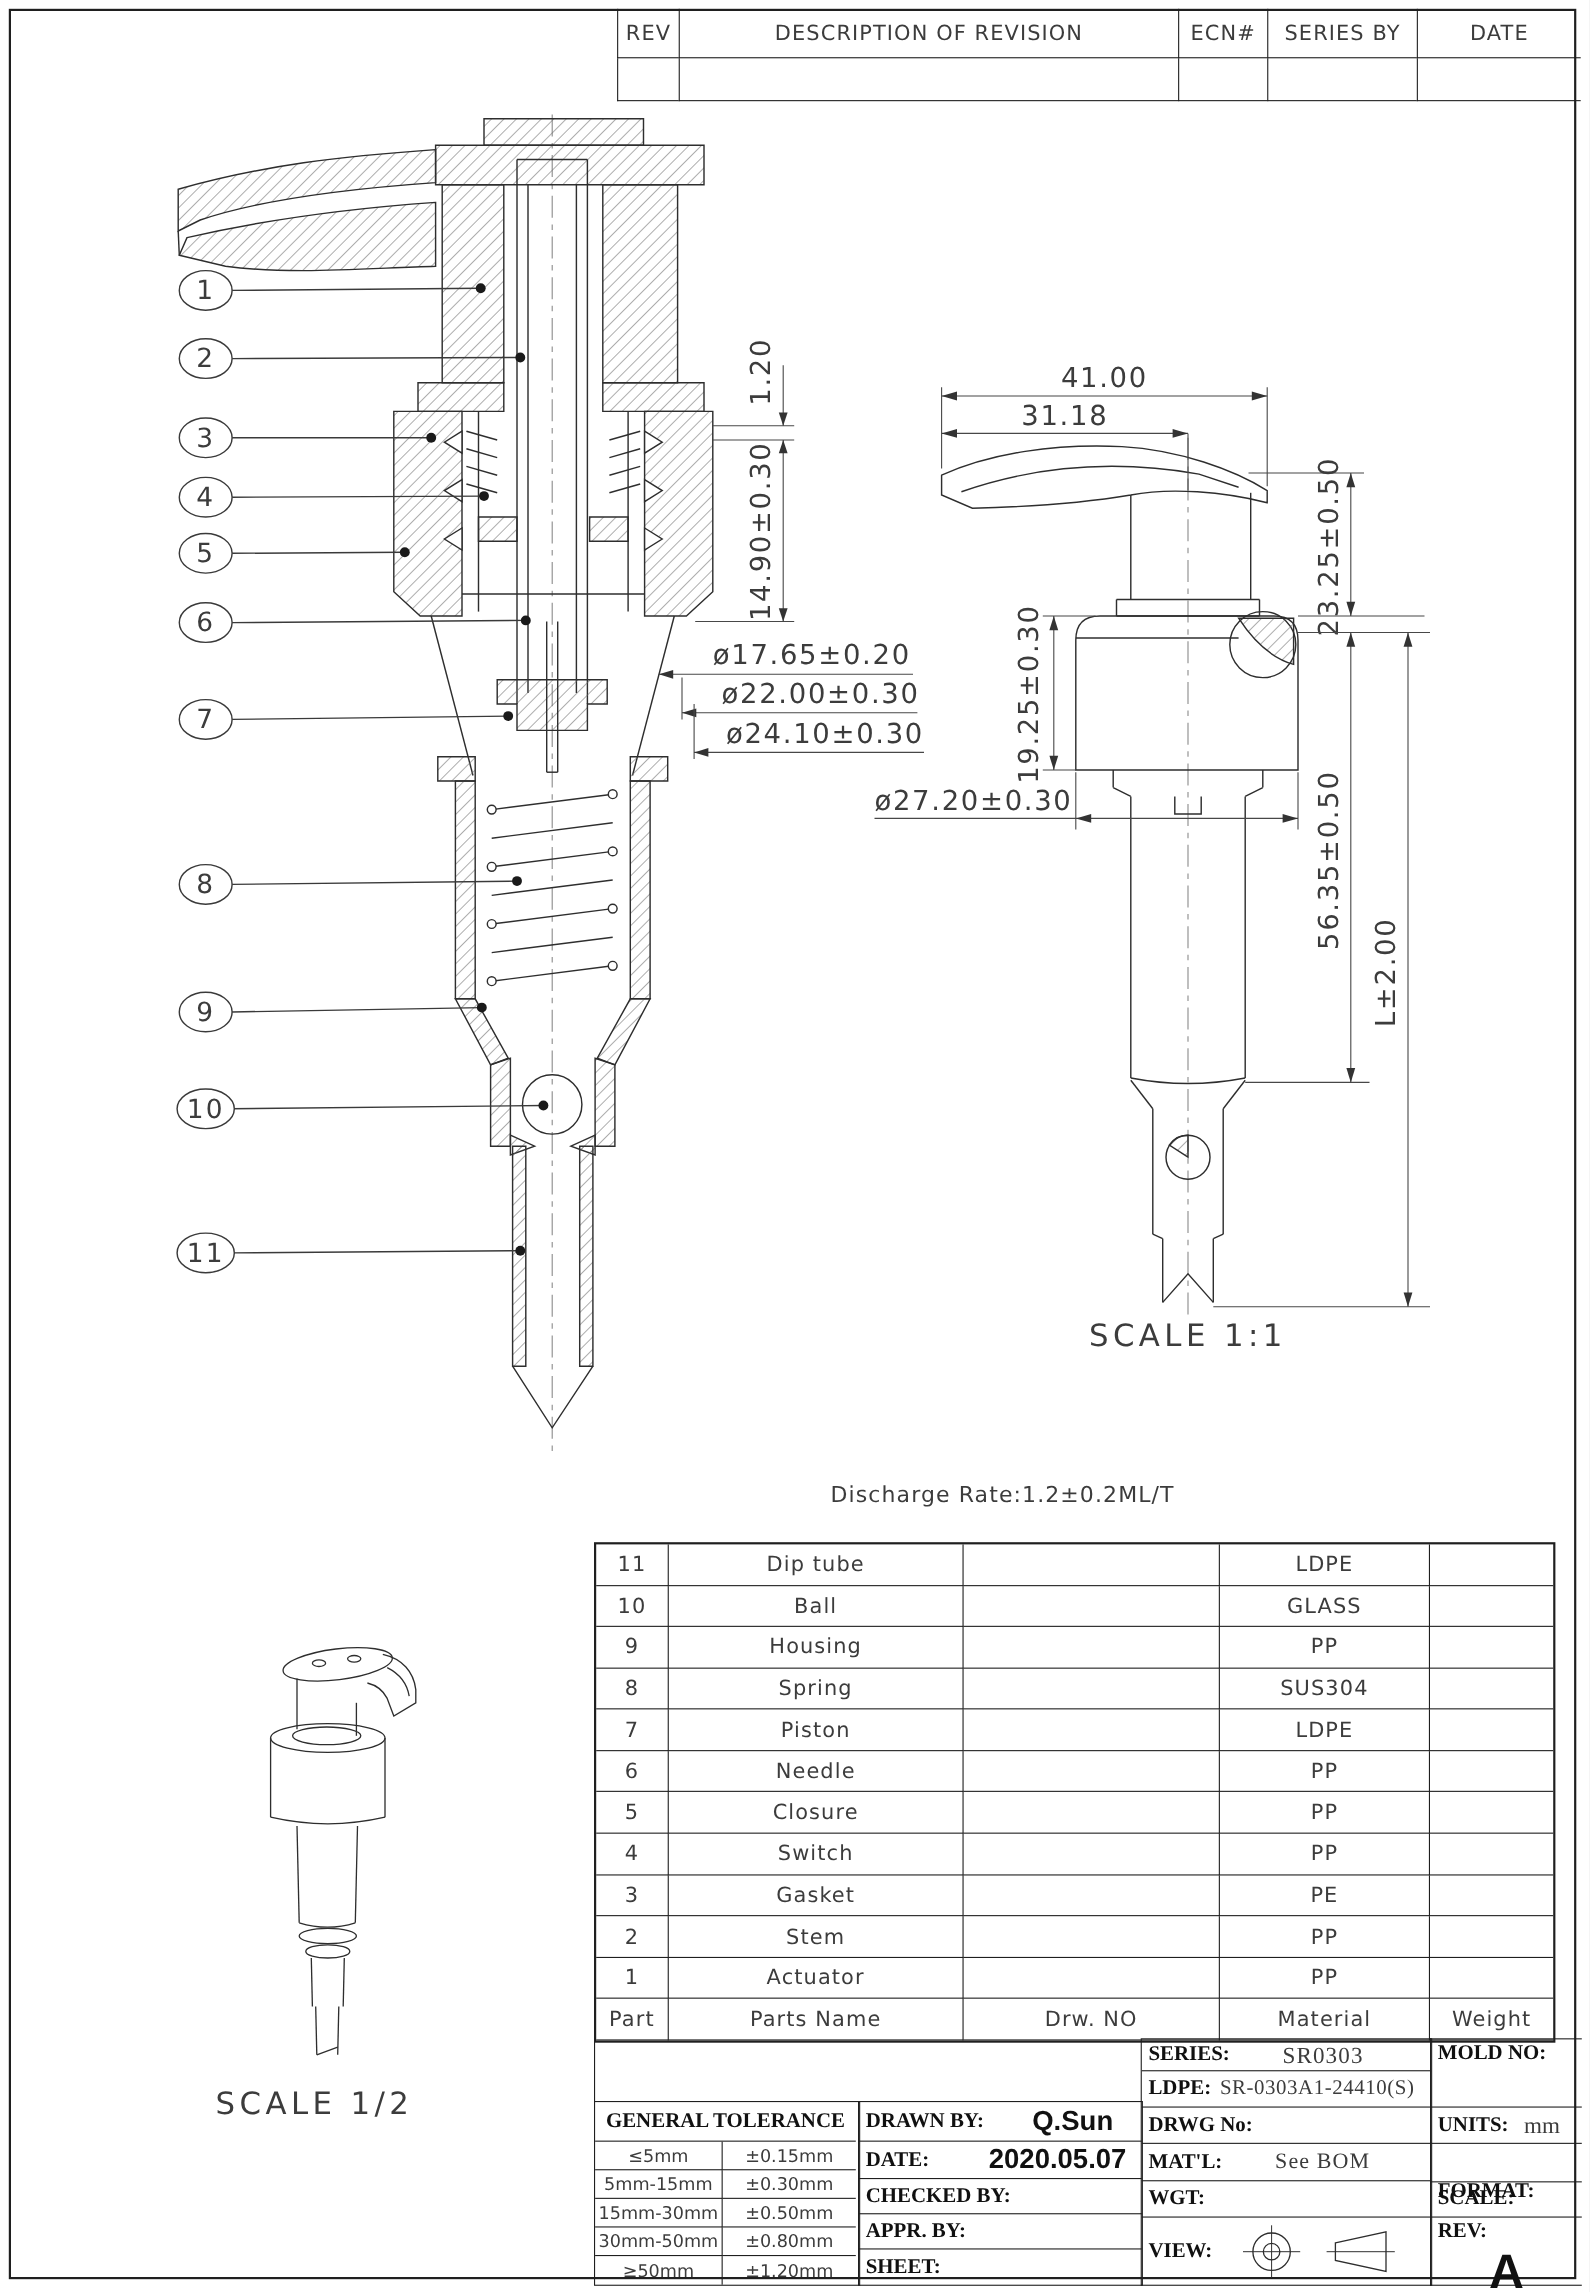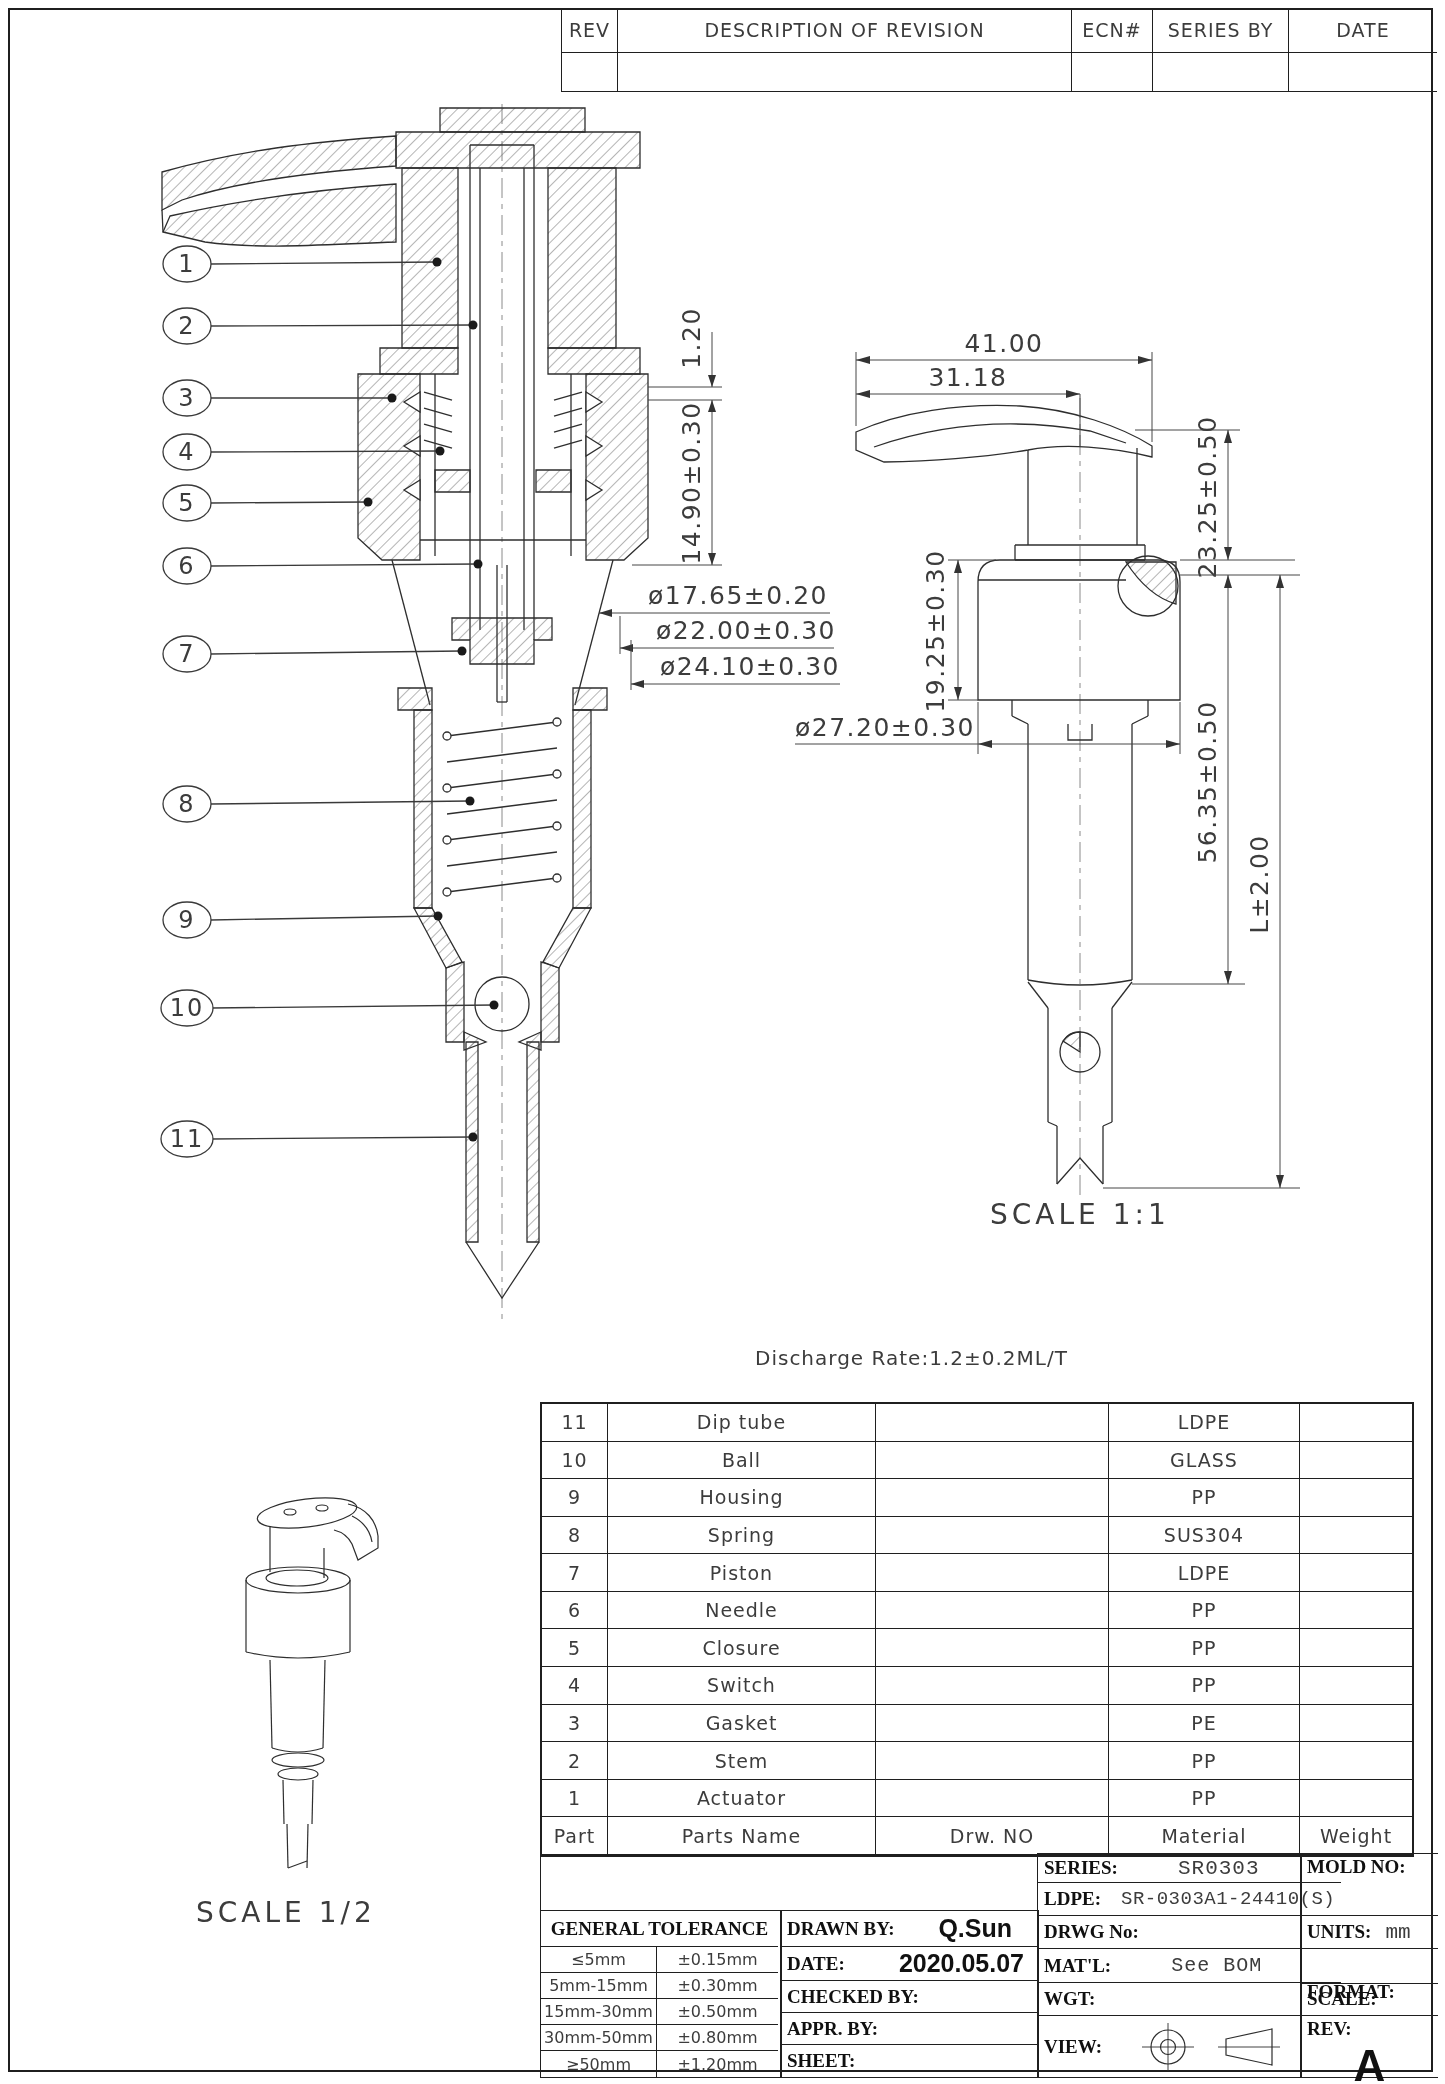--- a/index.html
+++ b/index.html
@@ -29,28 +29,28 @@
   .gt{border-bottom:1.2px solid #1f1f1f;display:flex;align-items:center;justify-content:center;
       font-size:16px;color:#3c3c3c;}
   .gt.c1{border-right:1.2px solid #1f1f1f;}
   .gt.botrow{border-bottom:none;}
   .drawn-block{left:780px;top:1910px;width:257px;height:166px;border:1.5px solid #1f1f1f;
                display:grid;grid-template-rows:36px 34px 32px 32px 1fr;}
   .db-row{border-bottom:1.2px solid #1f1f1f;display:flex;align-items:center;padding:0 6px;gap:8px;}
   .db-row.botrow{border-bottom:none;}
   .mid-col{left:1037px;top:1853px;width:263px;height:223px;border:1.5px solid #1f1f1f;
            display:grid;grid-template-rows:29px 33px 33px 34px 33px 1fr;}
-  .mc-row{border-bottom:1.2px solid #1f1f1f;display:flex;align-items:center;padding:0 6px;gap:20px;}
+  .mc-row{border-bottom:1.2px solid #1f1f1f;display:flex;align-items:center;padding:0 6px;gap:8px;}
   .mc-row.botrow{border-bottom:none;}
   .right-col{left:1300px;top:1853px;width:137px;height:223px;border:1.5px solid #1f1f1f;
              border-right:none;display:grid;grid-template-rows:62px 33px 34px 33px 1fr;}
   .rc-row{border-bottom:1.2px solid #1f1f1f;padding:2px 6px;}
   .rc-row.botrow{border-bottom:none;}
   .tl{font-family:"Liberation Serif",serif;font-weight:700;font-size:19px;color:#101010;white-space:nowrap;}
-  .tv{font-family:Liberation Mono, monospace;color:#3c3c3c;font-size:19px;white-space:nowrap;}
+  .tv{font-family:Liberation Serif, serif;color:#3c3c3c;font-size:19px;white-space:nowrap;}
   .hand{font-family:"Liberation Sans",sans-serif;font-weight:700;color:#111;}
   .note{color:#3c3c3c;white-space:nowrap;}
   .rev-A{font-family:"Liberation Sans",sans-serif;font-weight:700;font-size:44px;color:#111;
          text-align:center;line-height:52px;}
   svg text{font-family:"DejaVu Sans",sans-serif;fill:#3c3c3c;}
   svg .dim{font-size:25px;letter-spacing:1.5px;}
   svg .bno{font-size:24px;letter-spacing:2px;}
 </style>
 </head>
 <body>

